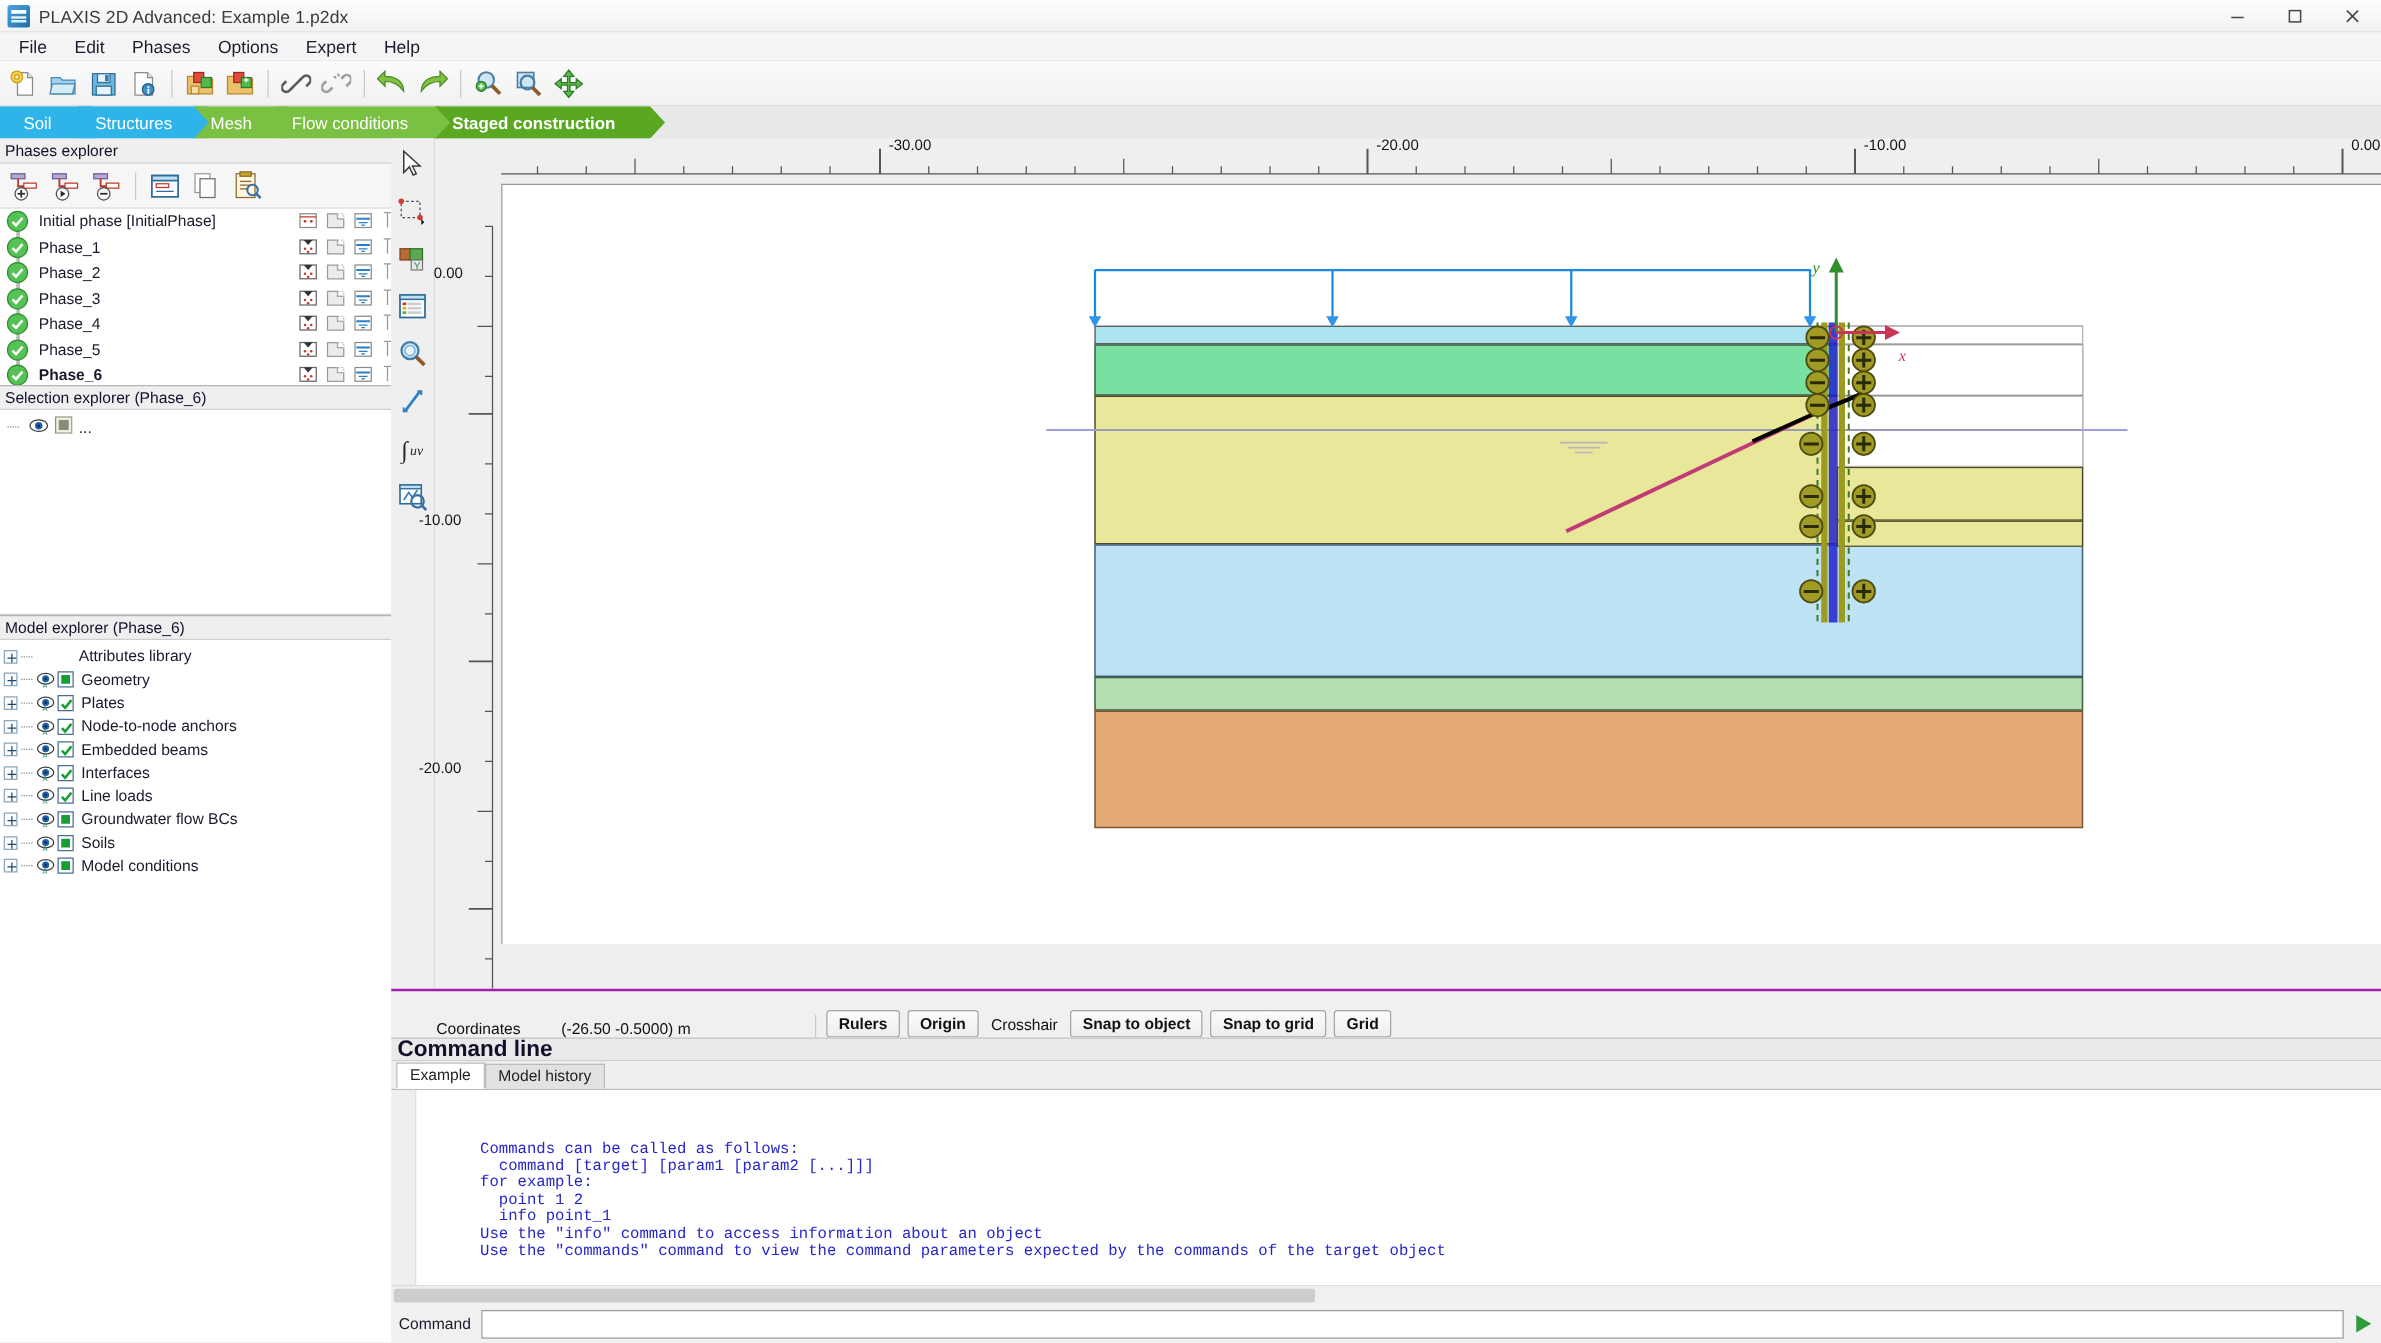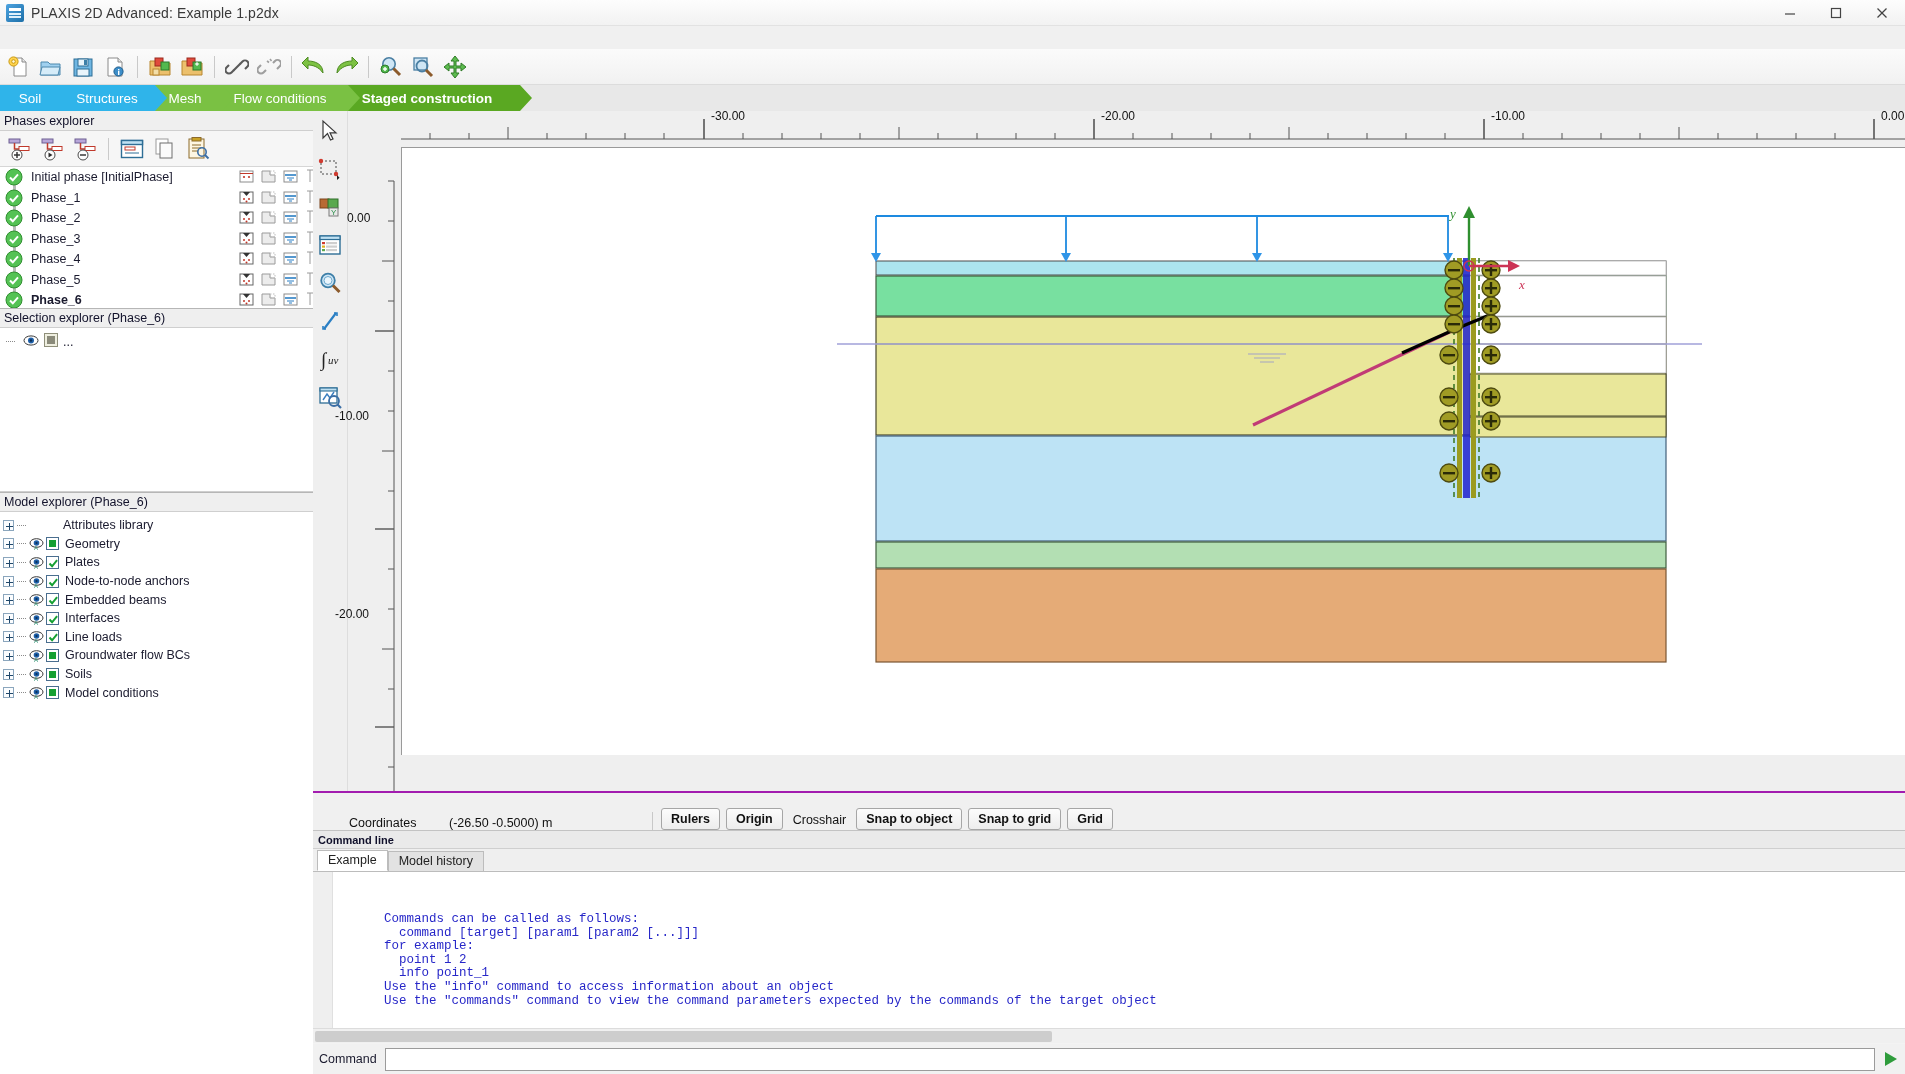--- a/index.html
+++ b/index.html
@@ -106,21 +106,21 @@
   .canvas{position:absolute; left:88px; top:36px; width:1504px; height:608px; background:#fff; border-left:1px solid #9a9a9a; border-top:1px solid #9a9a9a; overflow:hidden;}
 
   .statusbar{position:absolute; left:0; top:680px; width:1592px; height:39px; background:#f0f0f0; border-top:2px solid #a21caf; display:flex; align-items:flex-end;}
   .sbcell{font-size:12.5px; color:#111; }
   .sbbtn{border:1px solid #a6a6a6; background:linear-gradient(#fcfcfc,#ededed); border-radius:3px; padding:3px 9px; font-size:12.5px; color:#111;font-weight:bold;}
   .sbplain{font-size:12.5px;color:#111;padding:3px 4px;}
   .sbsep{width:1px;height:18px;background:#c8c8c8;margin:0 8px;}
 
   
   .cmdpanel{position:absolute; left:313px; top:830px; width:1592px; height:244px; background:#f3f3f3;}
-  .cmdhdr{height:19px; background:#eaeaea; border-top:1px solid #c3c3c3; border-bottom:1px solid #cfcfcf; display:flex;align-items:center;padding-left:5px; font-size:11px; font-weight:bold; color:#10102b;}
+  .cmdhdr{height:19px; background:#eaeaea; border-top:1px solid #c3c3c3; border-bottom:1px solid #cfcfcf; display:flex;align-items:center;padding-left:5px; font-size:18px; font-weight:bold; color:#10102b;}
   .cmdtabs{height:21px; background:#efefef; display:flex; align-items:flex-end; padding-left:4px;}
   .ctab{font-size:12.5px; padding:2px 10px 3px 10px; border:1px solid #bcbcbc; border-bottom:none; background:#e2e2e2; color:#222; position:relative; top:1px;}
   .ctab.active{background:#fff; border-bottom:1px solid #fff; z-index:2; top:1px;}
   .cmdout{position:absolute; left:0; top:41px; width:1592px; height:157px; background:#fff; border-top:1px solid #bcbcbc;}
   .gutter{position:absolute;left:0;top:0;width:20px;height:157px;background:#efefef;border-right:1px solid #e0e0e0;}
   .outtext{position:absolute; left:26px; top:5px; font-family:"Liberation Mono", monospace; font-size:12.5px; color:#2727c8; line-height:13.6px; white-space:pre;margin-top:36px;}
   .hscroll{position:absolute;left:0;top:198px;width:1592px;height:15px;background:#f0f0f0;border-top:1px solid #dcdcdc;}
   .hscroll .thumb{position:absolute;left:2px;top:2px;width:737px;height:11px;background:#cdcdcd;border-radius:2px;}
   .cmdinrow{position:absolute;left:0;top:214px;width:1592px;height:30px;background:#f1f1f1;display:flex;align-items:center;}
   .cmdlbl{width:72px;padding-left:6px;font-size:12.5px;}
@@ -154,20 +154,28 @@
       </div>
       <div class="winbtn close">
         <svg width="12" height="12">
             <line x1="1.5" y1="1.5" x2="10.5" y2="10.5" stroke="#444" stroke-width="1.3"></line>
             <line x1="10.5" y1="1.5" x2="1.5" y2="10.5" stroke="#444" stroke-width="1.3"></line>
           </svg>
       </div>
     </div>
   </div>
 
+  <div class="menubar">
+    <div class="menuitem">File</div>
+    <div class="menuitem">Edit</div>
+    <div class="menuitem">Phases</div>
+    <div class="menuitem">Options</div>
+    <div class="menuitem">Expert</div>
+    <div class="menuitem">Help</div>
+  </div>
 
   <div class="toolbar">
     <div class="tbtn">
       <svg width="24" height="24" viewBox="0 0 24 24">
         <path d="M7 3 h8 l4 4 v14 h-12 z" fill="#fff" stroke="#8a8a8a"></path>
         <path d="M15 3 v4 h4" fill="#e8e8e8" stroke="#8a8a8a"></path>
         <circle cx="6.5" cy="6.5" r="4.6" fill="#ffd34d" stroke="#c99a13"></circle>
         <circle cx="6.5" cy="6.5" r="1.8" fill="#fff8d8" stroke="#c99a13"></circle>
       </svg>
     </div>

